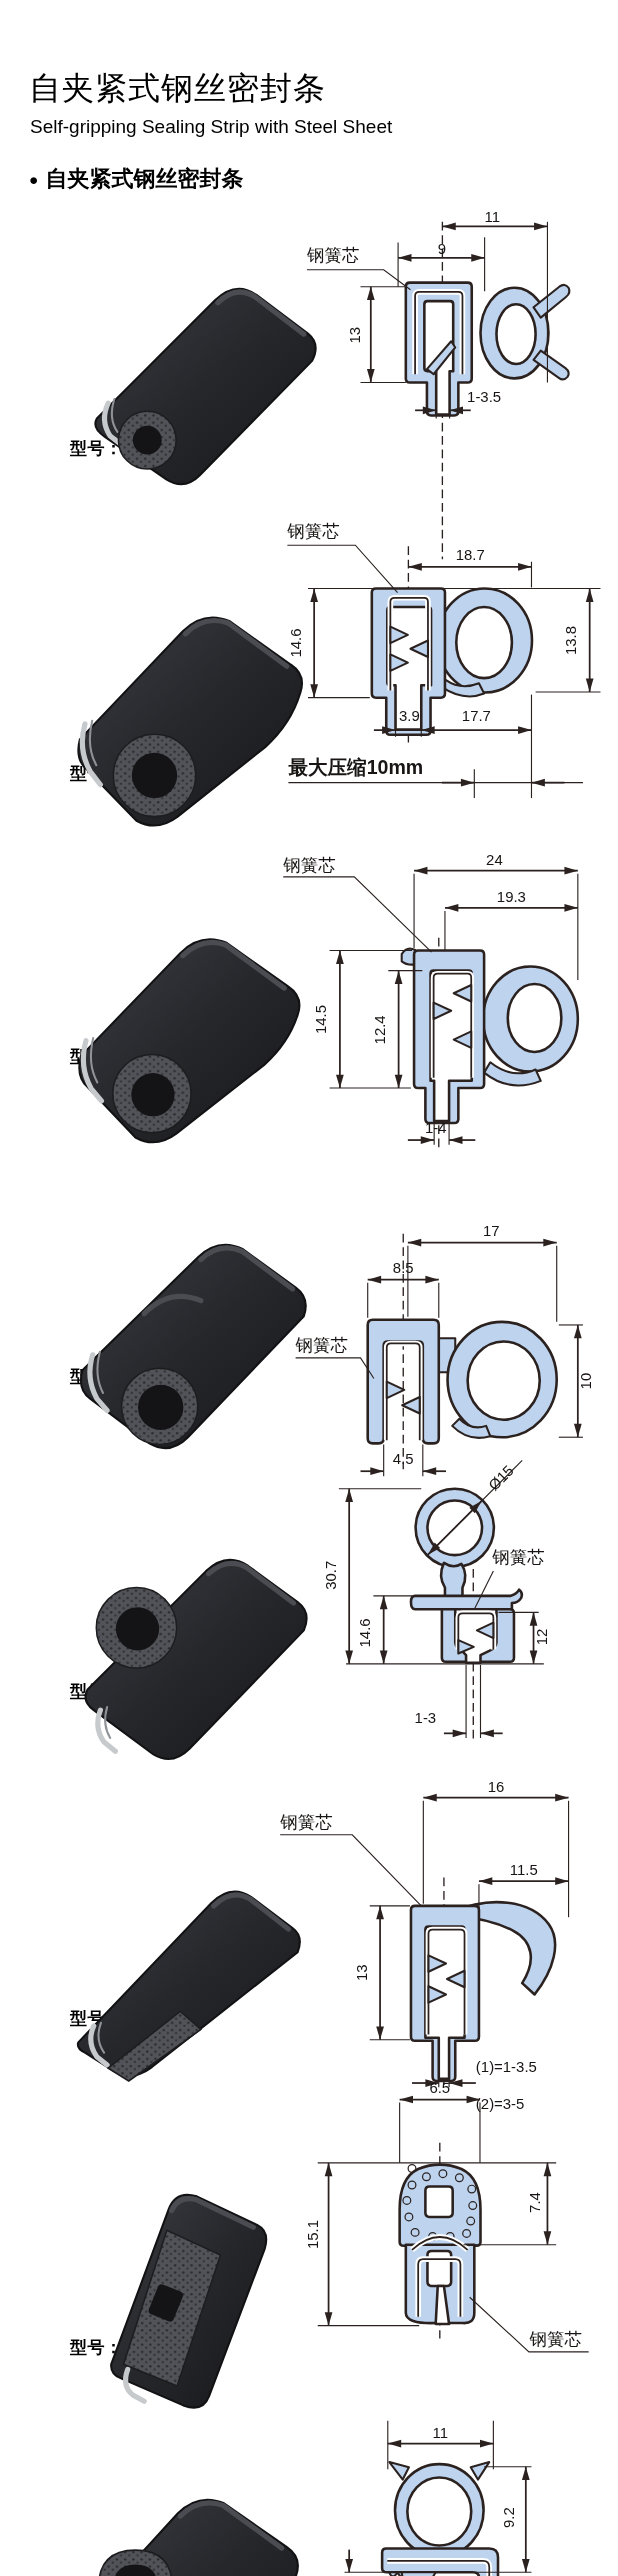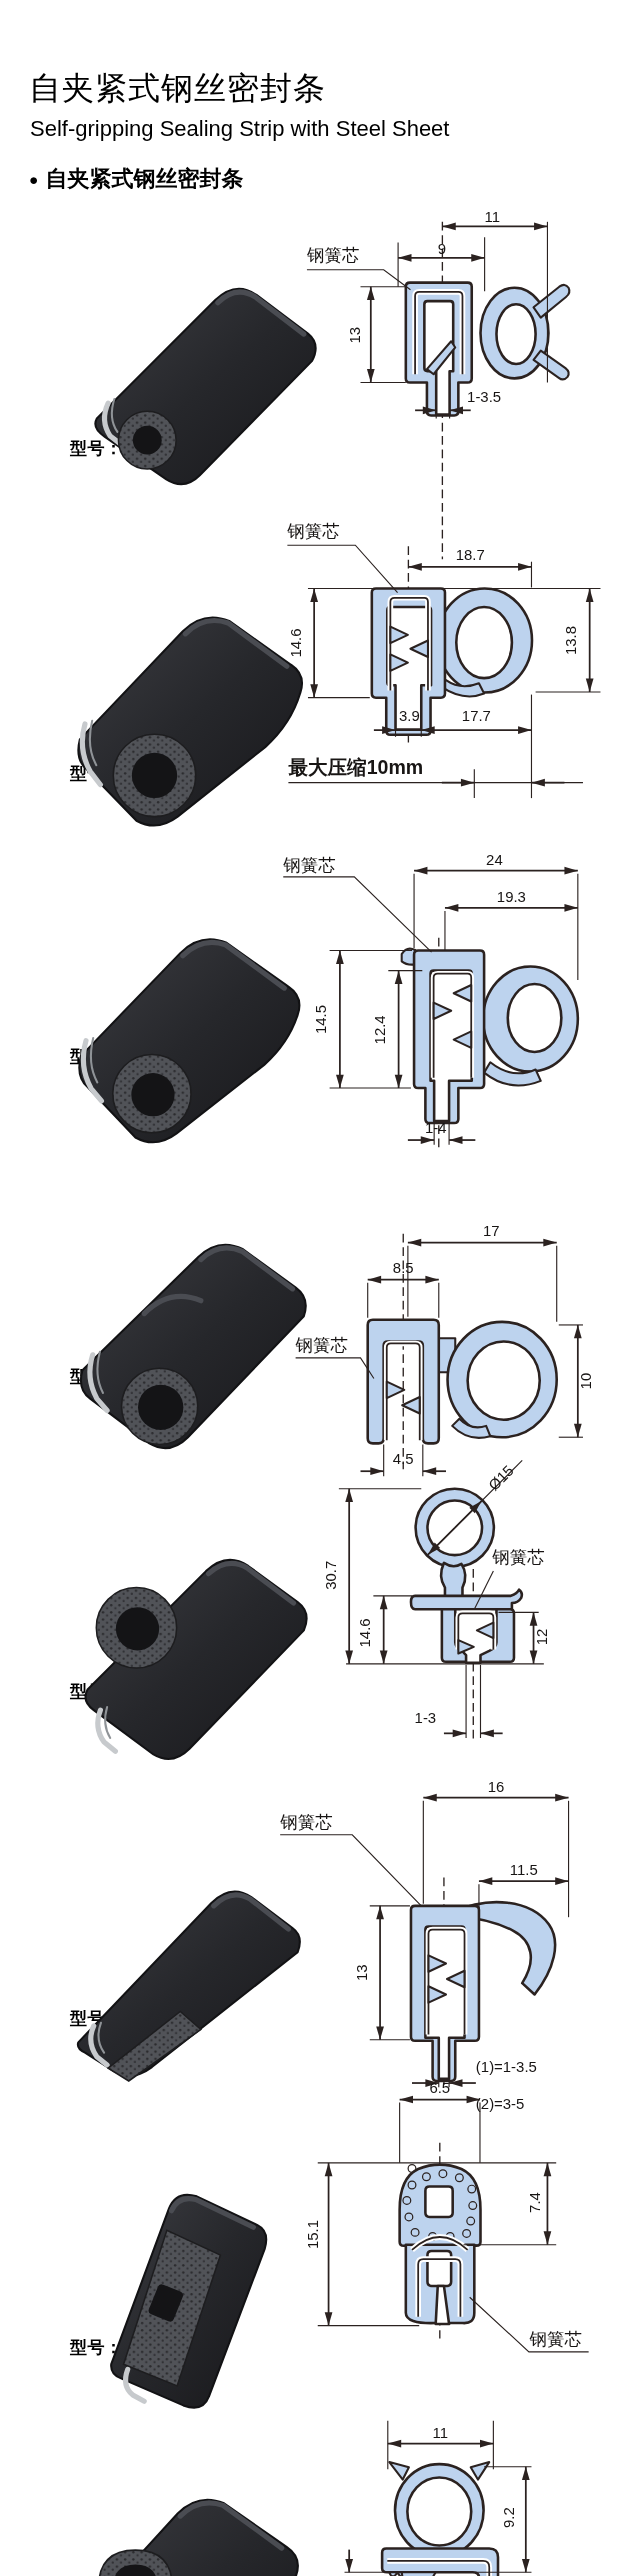--- a/index.html
+++ b/index.html
@@ -1,19 +1,19 @@
 <!DOCTYPE html>
 <html style="font-size:8.2px"><head>
 <meta charset="utf-8">
 <style>
   html,body{margin:0;padding:0;background:#ffffff;}
   body{width:618px;height:2705px;position:relative;font-family:"Liberation Sans",sans-serif;color:#111;}
   .abs{position:absolute;}
   #page-title{left:29px;top:67px;font-size:32px;font-weight:400;letter-spacing:1px;color:#000;}
-  #page-subtitle{left:30px;top:116px;font-size:22px;font-weight:500;color:#000;}
+  #page-subtitle{left:30px;top:116px;font-size:19px;font-weight:500;color:#000;}
   #bullet-row{left:29px;top:164px;font-size:22px;font-weight:700;color:#000;display:flex;align-items:center;gap:7.2px;}
   #bullet-row .dot{font-size:15.5px;transform:translateY(1px);}
   .model-label{left:70px;font-size:17px;font-weight:700;color:#000;letter-spacing:0.5px;}
   svg{display:block;}
   
   .bf{fill:#bdd3ee;stroke:#2b2220;stroke-width:5;stroke-linejoin:round;}
   .bf2{fill:#bdd3ee;stroke:#2b2220;stroke-width:4;stroke-linejoin:round;}
   .wf{fill:#ffffff;stroke:#2b2220;stroke-width:5;stroke-linejoin:round;}
   .ln{stroke:#2b2220;stroke-width:3.4;fill:none;}
   .xln{stroke:#2b2220;stroke-width:2.2;fill:none;}

